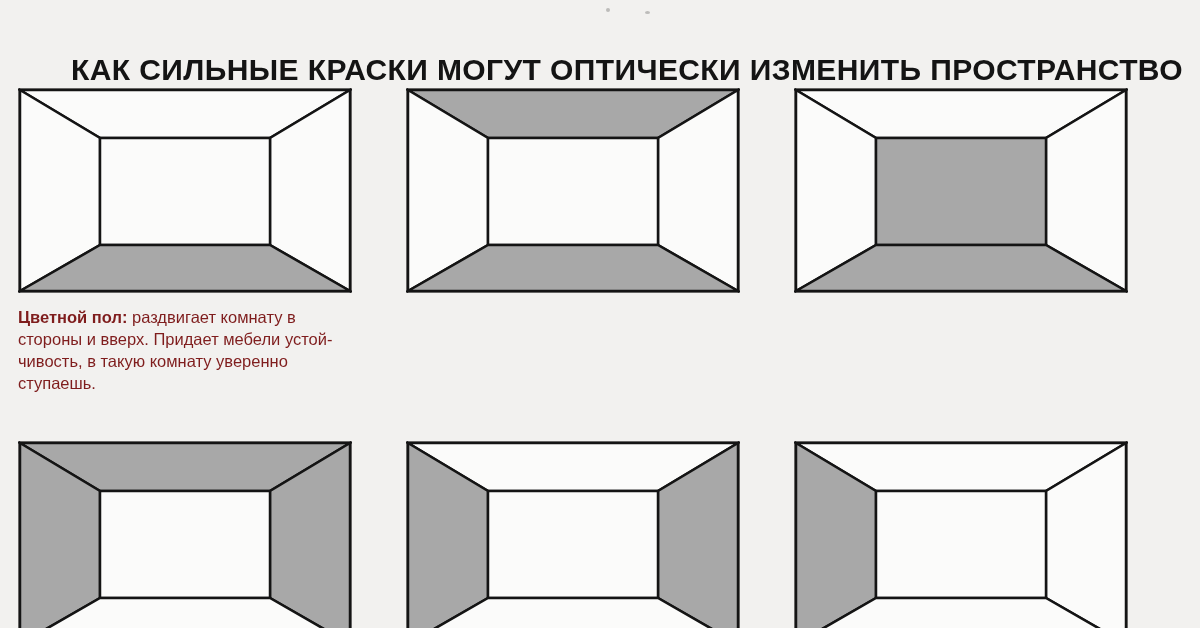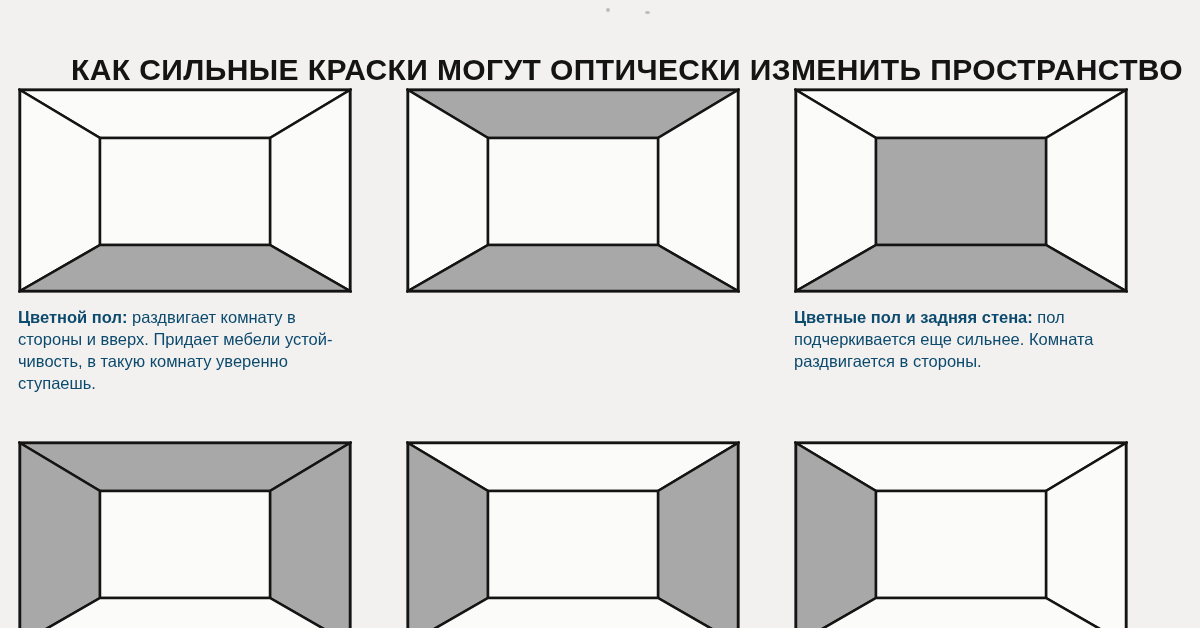--- a/index.html
+++ b/index.html
@@ -58,21 +58,21 @@
     width: 334px;
     height: 205px;
   }
   .room svg { display: block; }
 
   .caption {
     margin-top: 14px;
     font-family: "Liberation Sans", sans-serif;
     font-size: 16.5px;
     line-height: 1.33;
-    color: #0c4a6e;
+    color: #7f1d1d;
     max-width: 330px;
   }
   .caption b {
     font-weight: bold;
   }
   .row2 {
     margin-top: 30px;
   }
 </style>
 </head>
@@ -116,21 +116,20 @@
     <div class="room">
       <svg width="334" height="205" viewBox="0 0 334 205" xmlns="http://www.w3.org/2000/svg">
         <rect x="2" y="2" width="330" height="201" fill="#fbfbfa" stroke="#141414" stroke-width="3"></rect>
         <polygon points="2,2 332,2 252,50 82,50" fill="#fbfbfa" stroke="#141414" stroke-width="2.5"></polygon>
         <polygon points="2,2 82,50 82,157 2,203" fill="#fbfbfa" stroke="#141414" stroke-width="2.5"></polygon>
         <polygon points="332,2 332,203 252,157 252,50" fill="#fbfbfa" stroke="#141414" stroke-width="2.5"></polygon>
         <polygon points="82,50 252,50 252,157 82,157" fill="#a8a8a8" stroke="#141414" stroke-width="2.5"></polygon>
         <polygon points="2,203 82,157 252,157 332,203" fill="#a8a8a8" stroke="#141414" stroke-width="2.5"></polygon>
       </svg>
     </div>
-    <p class="caption"><b>Цветные пол и задняя стена:</b><span> пол подчеркивается еще сильнее. Комната раздвигается в стороны.</span></p>
   </div>
 
   <div class="cell row2">
     <div class="room">
       <svg width="334" height="205" viewBox="0 0 334 205" xmlns="http://www.w3.org/2000/svg">
         <rect x="2" y="2" width="330" height="201" fill="#fbfbfa" stroke="#141414" stroke-width="3"></rect>
         <polygon points="2,2 332,2 252,50 82,50" fill="#a8a8a8" stroke="#141414" stroke-width="2.5"></polygon>
         <polygon points="2,2 82,50 82,157 2,203" fill="#a8a8a8" stroke="#141414" stroke-width="2.5"></polygon>
         <polygon points="332,2 332,203 252,157 252,50" fill="#a8a8a8" stroke="#141414" stroke-width="2.5"></polygon>
         <polygon points="82,50 252,50 252,157 82,157" fill="#fbfbfa" stroke="#141414" stroke-width="2.5"></polygon>

